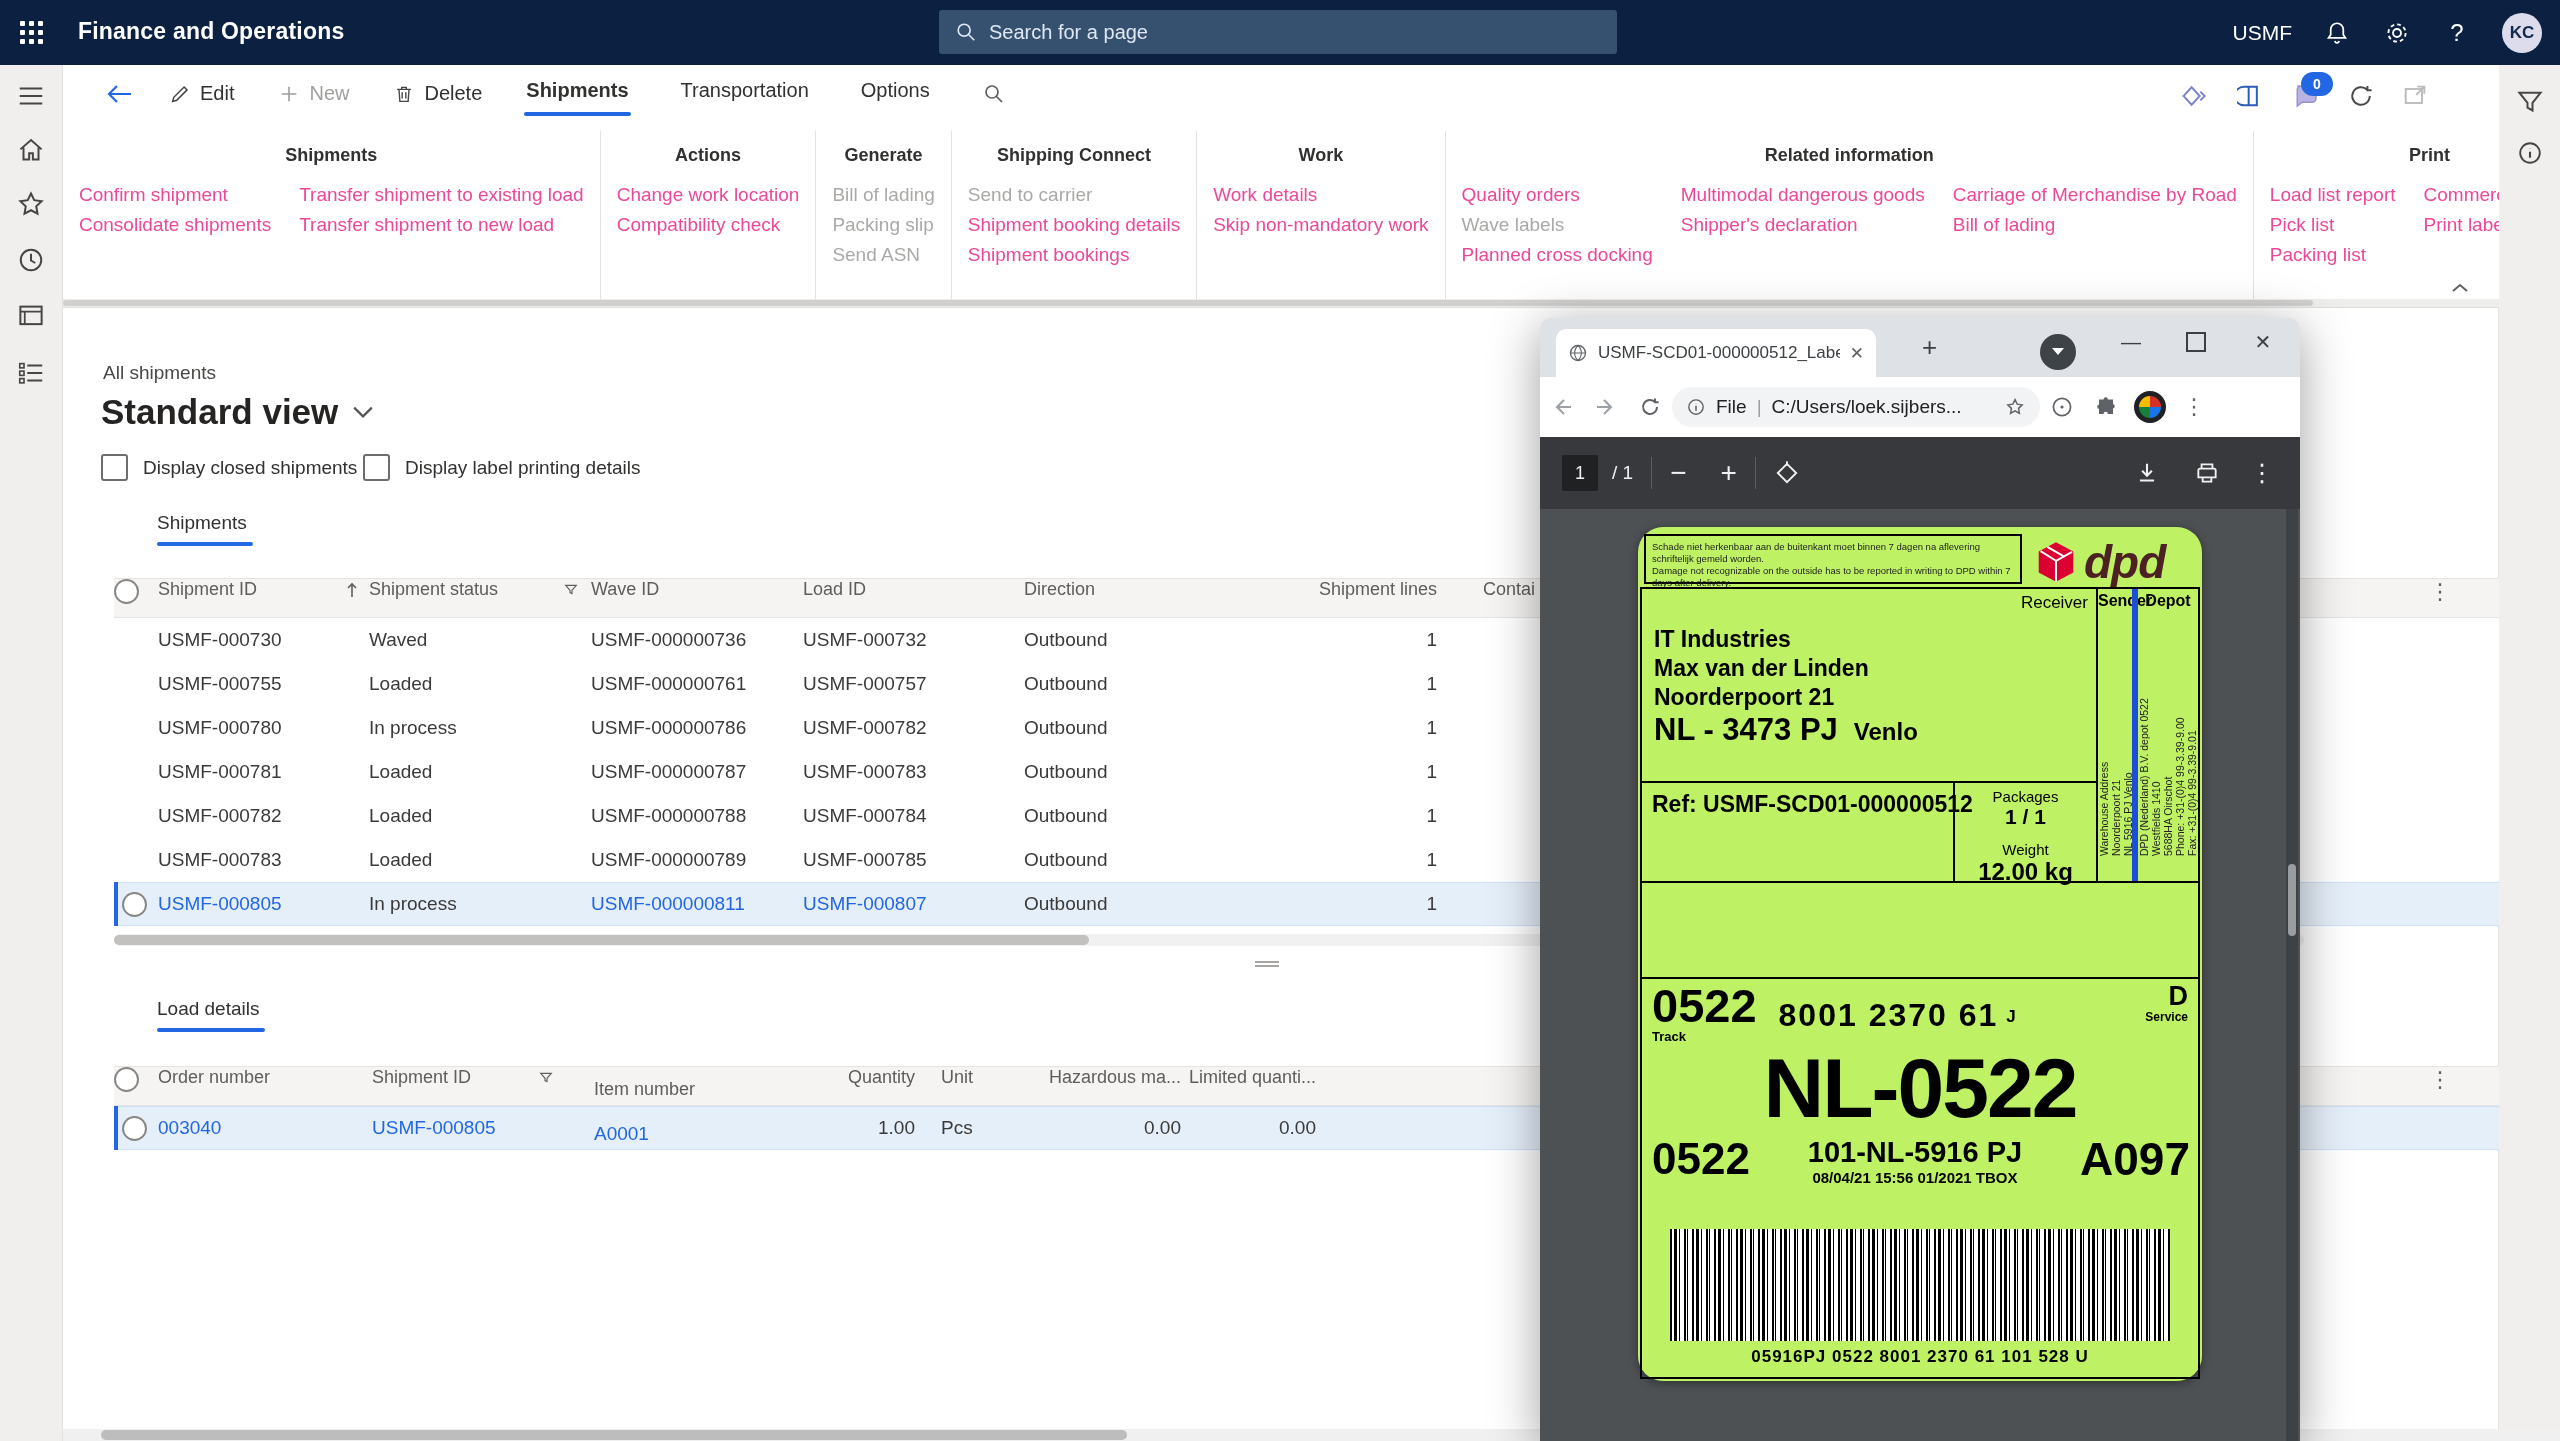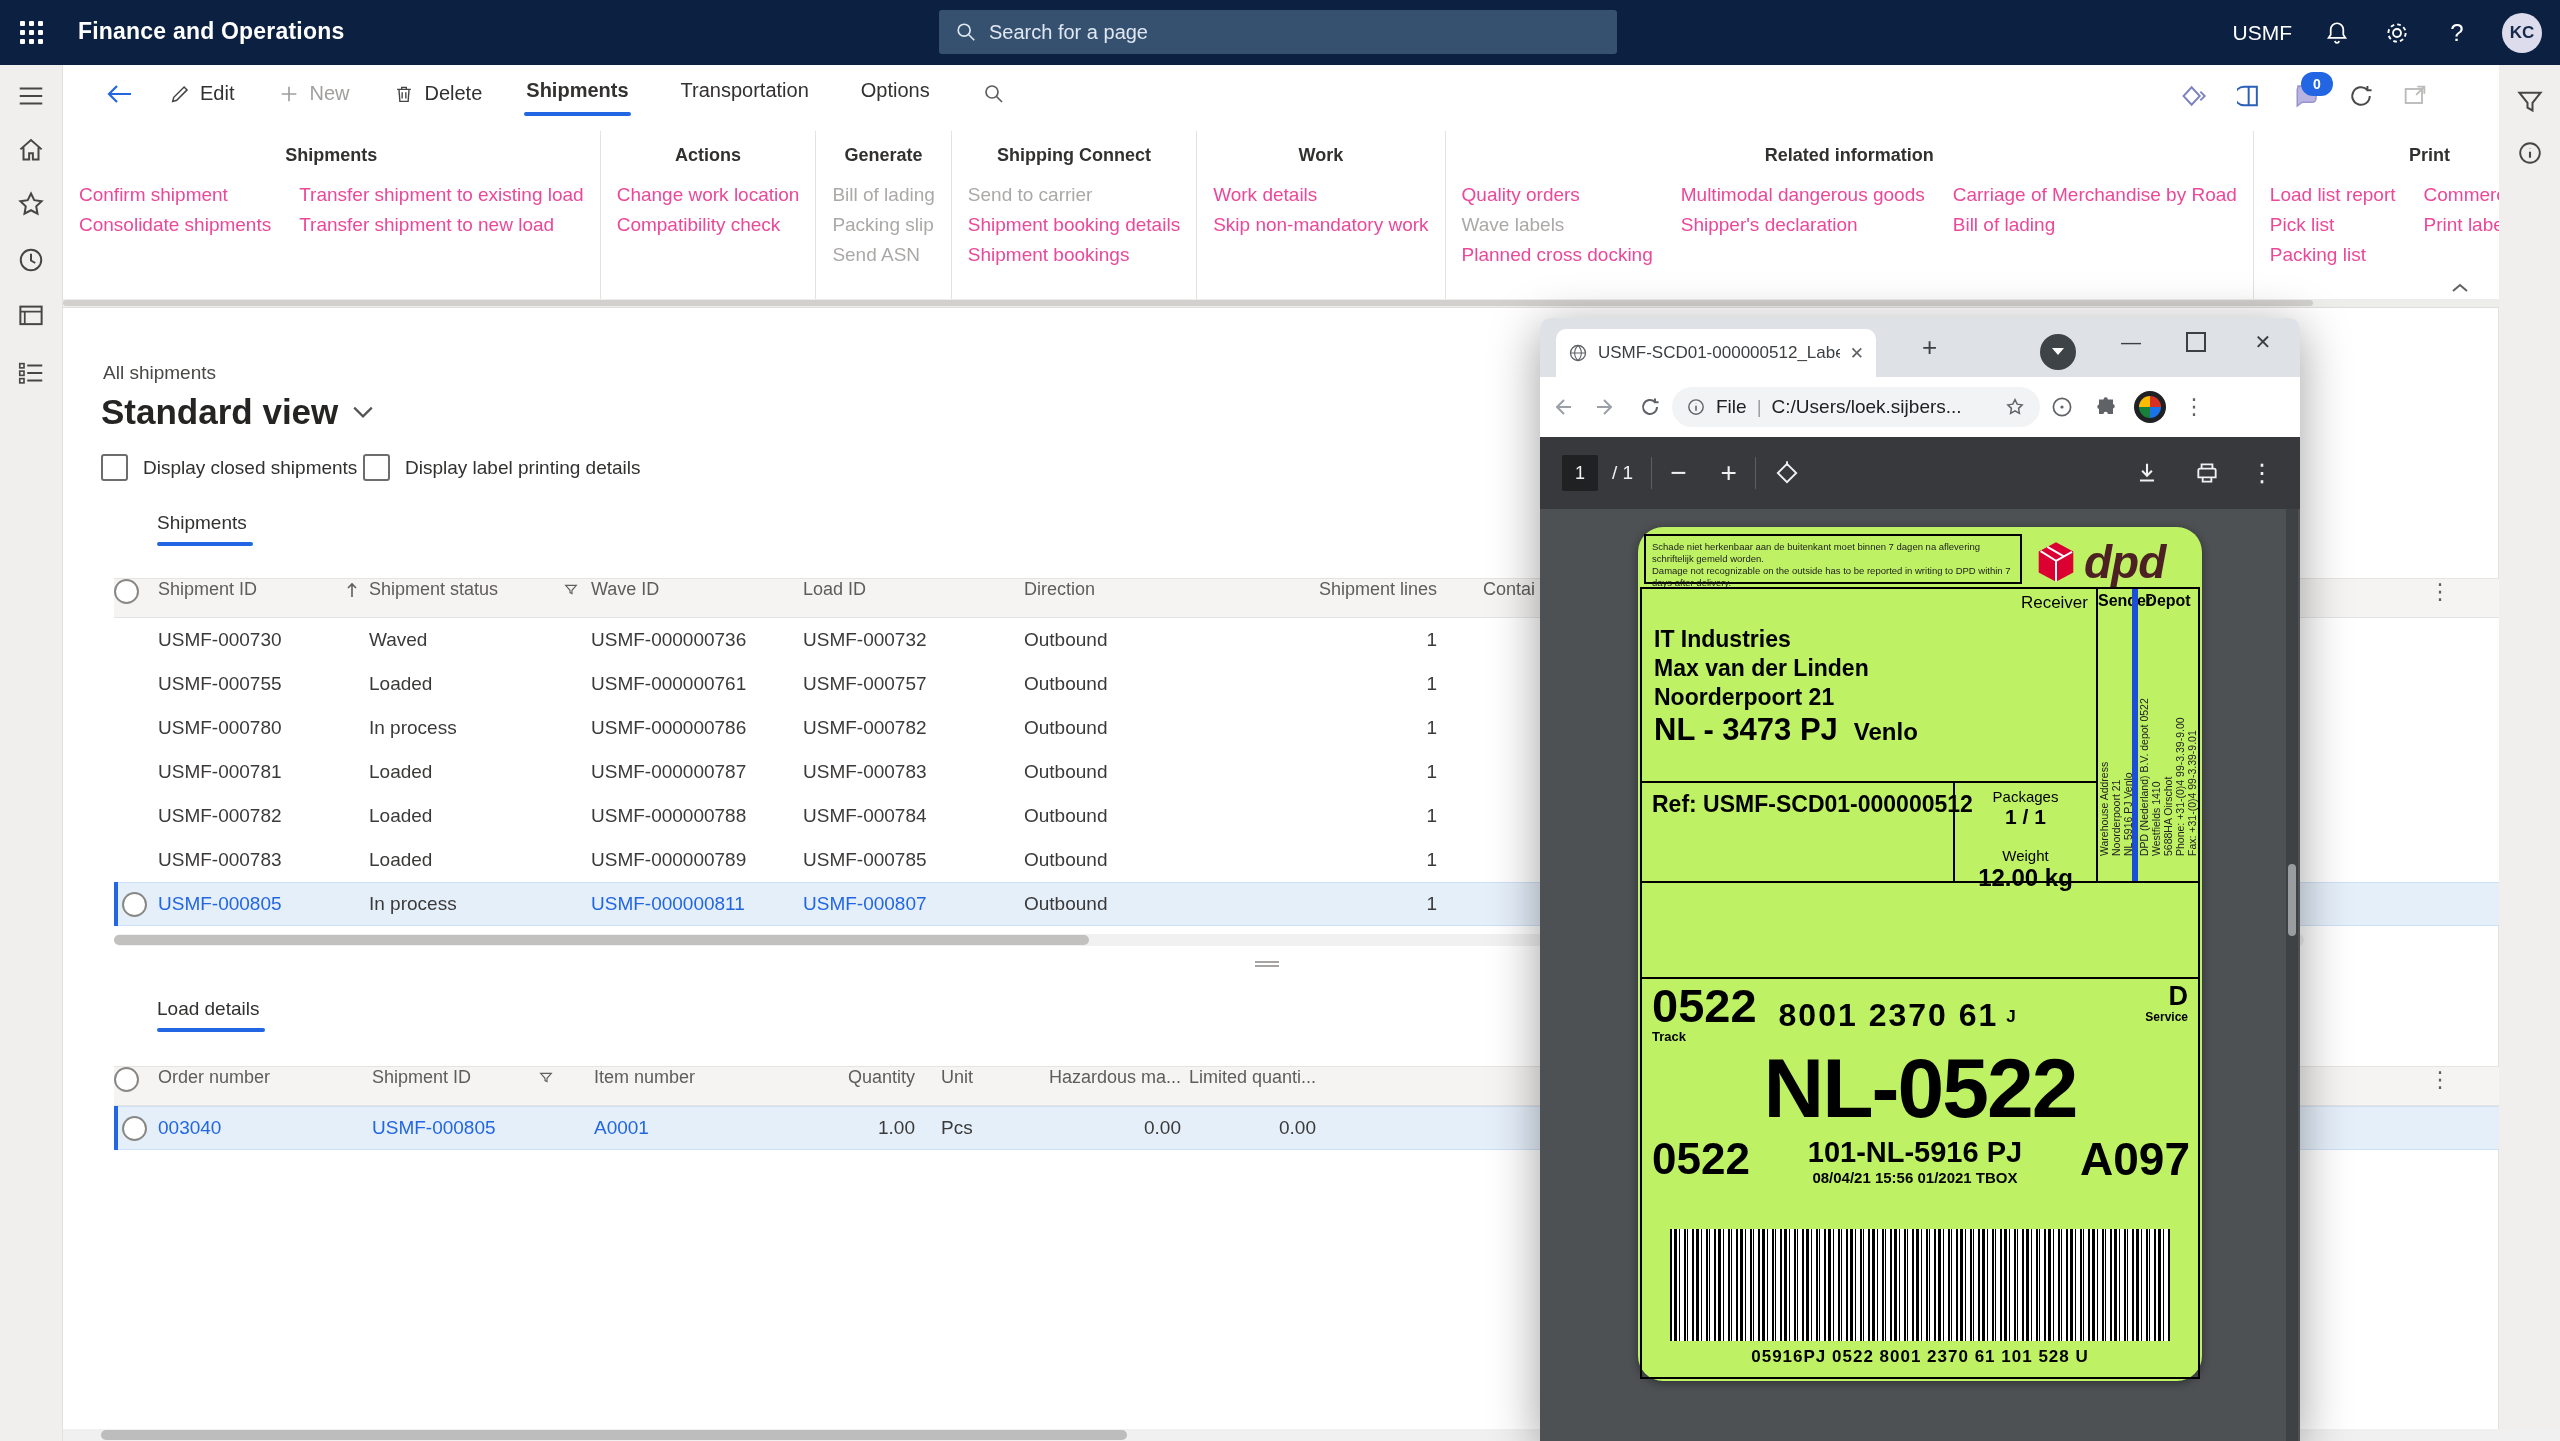--- a/index.html
+++ b/index.html
@@ -79,21 +79,21 @@
   .c-cont{margin-left:46px;flex:1 1 auto;overflow:hidden;white-space:nowrap;}
   .link{color:#2266e3;}
   .kebab{position:absolute;right:48px;color:#605e5c;font-size:22px;letter-spacing:0;}
   .hsb{position:absolute;height:12px;background:#f1f1f1;border-radius:6px;}
   .hsb .thumb{position:absolute;top:1px;height:10px;background:#c2c1c0;border-radius:5px;}
 
   
   .c-order{width:214px;flex:0 0 auto;}
   .c-ship{width:190px;flex:0 0 auto;display:flex;align-items:center;}
   .c-fun{width:32px;flex:0 0 auto;}
-  .c-item{width:226px;flex:0 0 auto;}
+  .c-item{width:226px;flex:0 0 auto;margin-top:12px;}
   .c-qty{width:95px;flex:0 0 auto;text-align:right;}
   .c-unit{width:80px;flex:0 0 auto;margin-left:26px;}
   .c-haz{width:160px;flex:0 0 auto;text-align:right;}
   .c-lim{width:135px;flex:0 0 auto;text-align:right;}
 
   .splitter{position:absolute;left:1254px;top:958px;color:#8a8886;}
   .bottombar{position:absolute;left:63px;top:1429px;width:2497px;height:12px;background:#f0f0f0;}
   .bottombar .thumb{position:absolute;left:38px;top:1px;width:1026px;height:10px;background:#bdbdbd;border-radius:5px;}
 
   
@@ -710,21 +710,21 @@
               <span style="font-size:31px;">NL - 3473 PJ</span>
               <span style="font-size:24px;">Venlo</span>
             </div>
           </div>
           <div class="refrow">
             <div style="font-size:23px;font-weight:bold;padding:8px 0 0 10px;">Ref: USMF-SCD01-000000512</div>
           </div>
           <div class="pkgcell">
             <div style="font-size:15px;margin-top:5px;">Packages</div>
             <div style="font-size:21px;font-weight:bold;">1 / 1</div>
-            <div style="font-size:15px;margin-top:18px;">Weight</div>
+            <div style="font-size:15px;margin-top:12px;">Weight</div>
             <div style="font-size:24px;font-weight:bold;">12.00 kg</div>
           </div>
           <div class="blankrow"></div>
           <div class="bigsec">
             <div style="display:flex;align-items:flex-start;padding:4px 10px 0 10px;">
               <div>
                 <div style="font-size:47px;font-weight:bold;line-height:46px;">0522</div>
                 <div style="font-size:13px;font-weight:bold;">Track</div>
               </div>
               <div style="font-size:32px;font-weight:bold;margin:14px 0 0 22px;letter-spacing:2px;">8001 2370 61</div>

